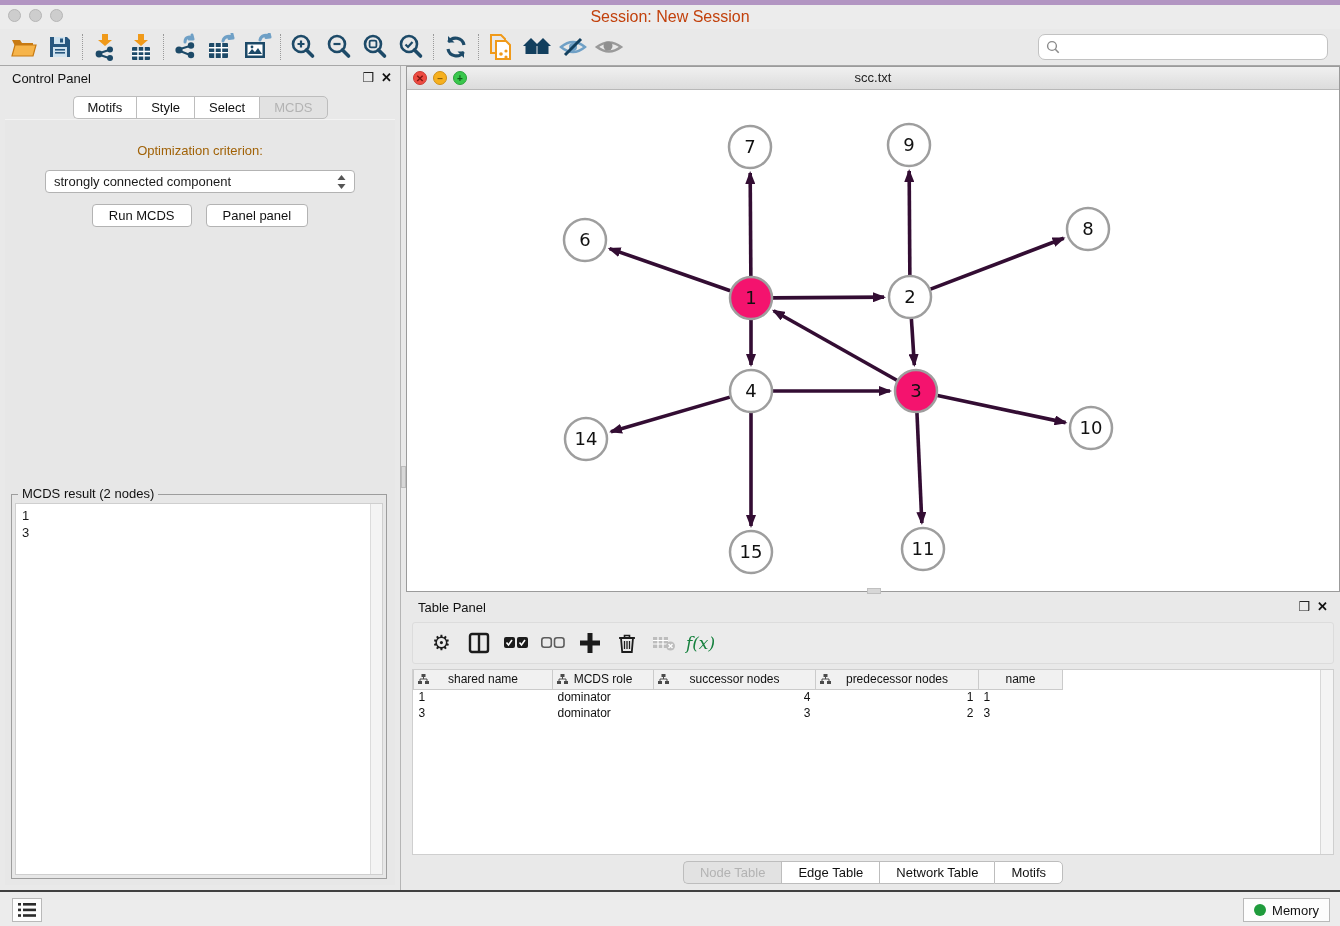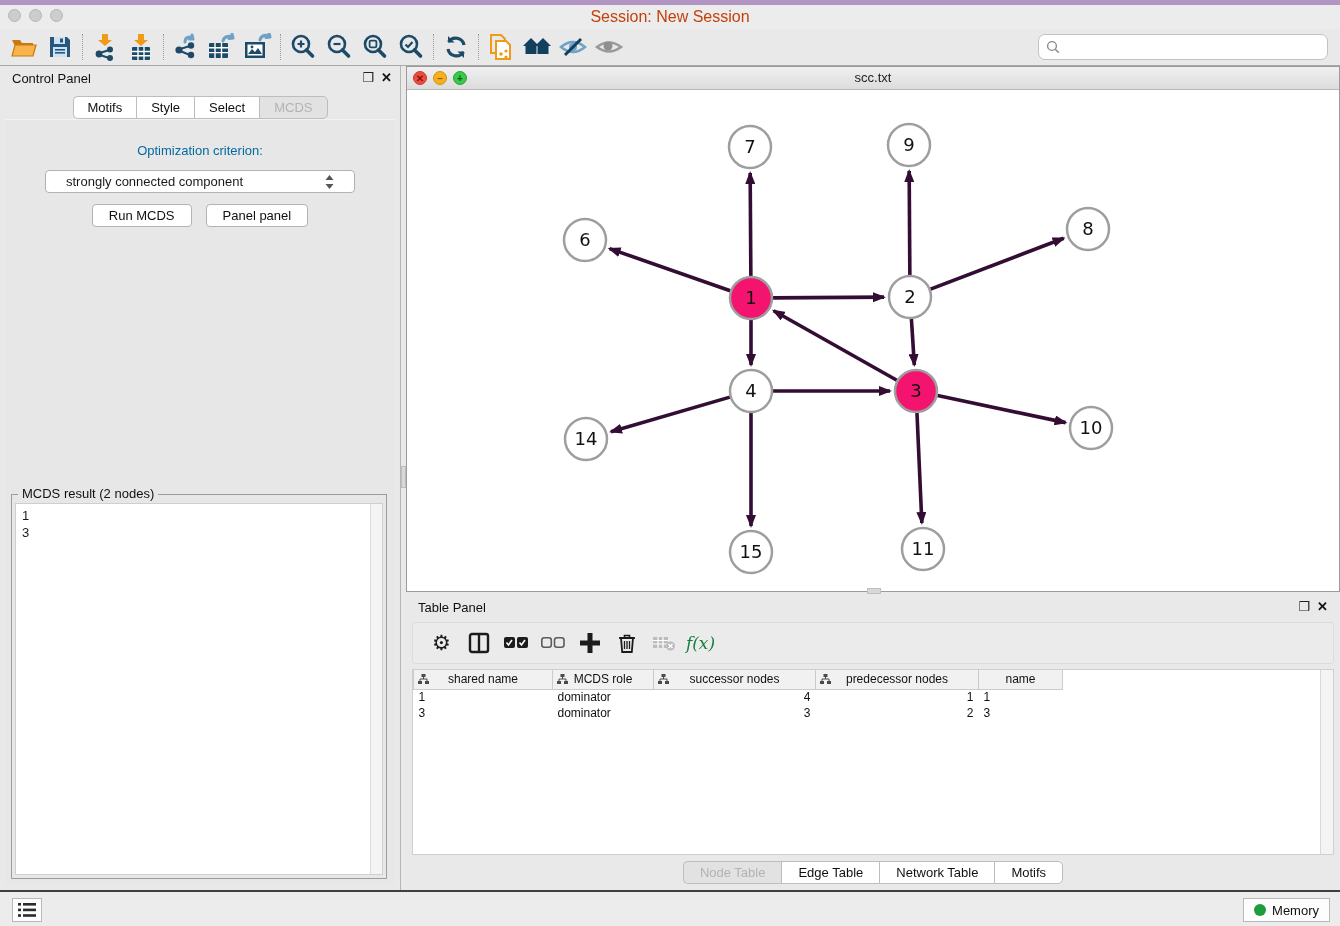--- a/index.html
+++ b/index.html
@@ -28,22 +28,22 @@
   .float-glyph { font-size:13px; color:#222; }
   .close-glyph { font-size:13px; font-weight:bold; color:#111; }
 
   .cp-tabs { position:absolute; top:30px; left:0; right:0; display:flex; justify-content:center; }
   .seg-tab { font-size:13px; padding:3px 14px; background:#fff; border:1px solid #bdbdbd; border-right:none; color:#111; }
   .seg-tab:first-child { border-radius:5px 0 0 5px; }
   .seg-tab:last-child { border-radius:0 5px 5px 0; border-right:1px solid #bdbdbd; }
   .seg-tab.disabled { background:#e2e2e2; color:#b3b3b3; }
 
   .cp-content { position:absolute; top:53px; left:5px; right:5px; bottom:5px; background:#e7e7e7; border-top:1px solid #f3f3f3; }
-  .opt-label { text-align:center; font-size:13px; margin-top:23px; color:#0369a1; }
-  .dropdown { position:absolute; left:40px; right:40px; top:50px; height:23px; background:#fff; border:1px solid #b3b3b3; border-radius:4px; font-size:13px; display:flex; align-items:center; padding:0 20px; }
+  .opt-label { text-align:center; font-size:13px; margin-top:23px; color:#a16207; }
+  .dropdown { position:absolute; left:40px; right:40px; top:50px; height:23px; background:#fff; border:1px solid #b3b3b3; border-radius:4px; font-size:13px; display:flex; align-items:center; padding:0 8px; }
   .dropdown .dd-label { flex:1; }
   .cp-buttons { position:absolute; top:84px; left:0; right:0; display:flex; justify-content:center; gap:14px; }
   .cp-btn { background:#fff; border:1px solid #b3b3b3; border-radius:4px; font-size:13px; padding:3px 16px; color:#111; }
 
   .result-group { position:absolute; left:6px; right:8px; top:374px; bottom:6px; border:1px solid #9d9d9d; }
   .result-title { position:absolute; top:-9px; left:6px; background:#e7e7e7; padding:0 4px; font-size:13px; color:#111; }
   .result-box { position:absolute; left:3px; right:3px; top:8px; bottom:3px; background:#fff; border:1px solid #cfcfcf; }
   .result-text { font-size:13px; line-height:17px; padding:3px 0 0 6px; white-space:pre; font-family:"Liberation Sans", sans-serif; }
   .result-scroll { position:absolute; right:0; top:0; bottom:0; width:12px; background:#f4f4f4; border-left:1px solid #dcdcdc; }
 

